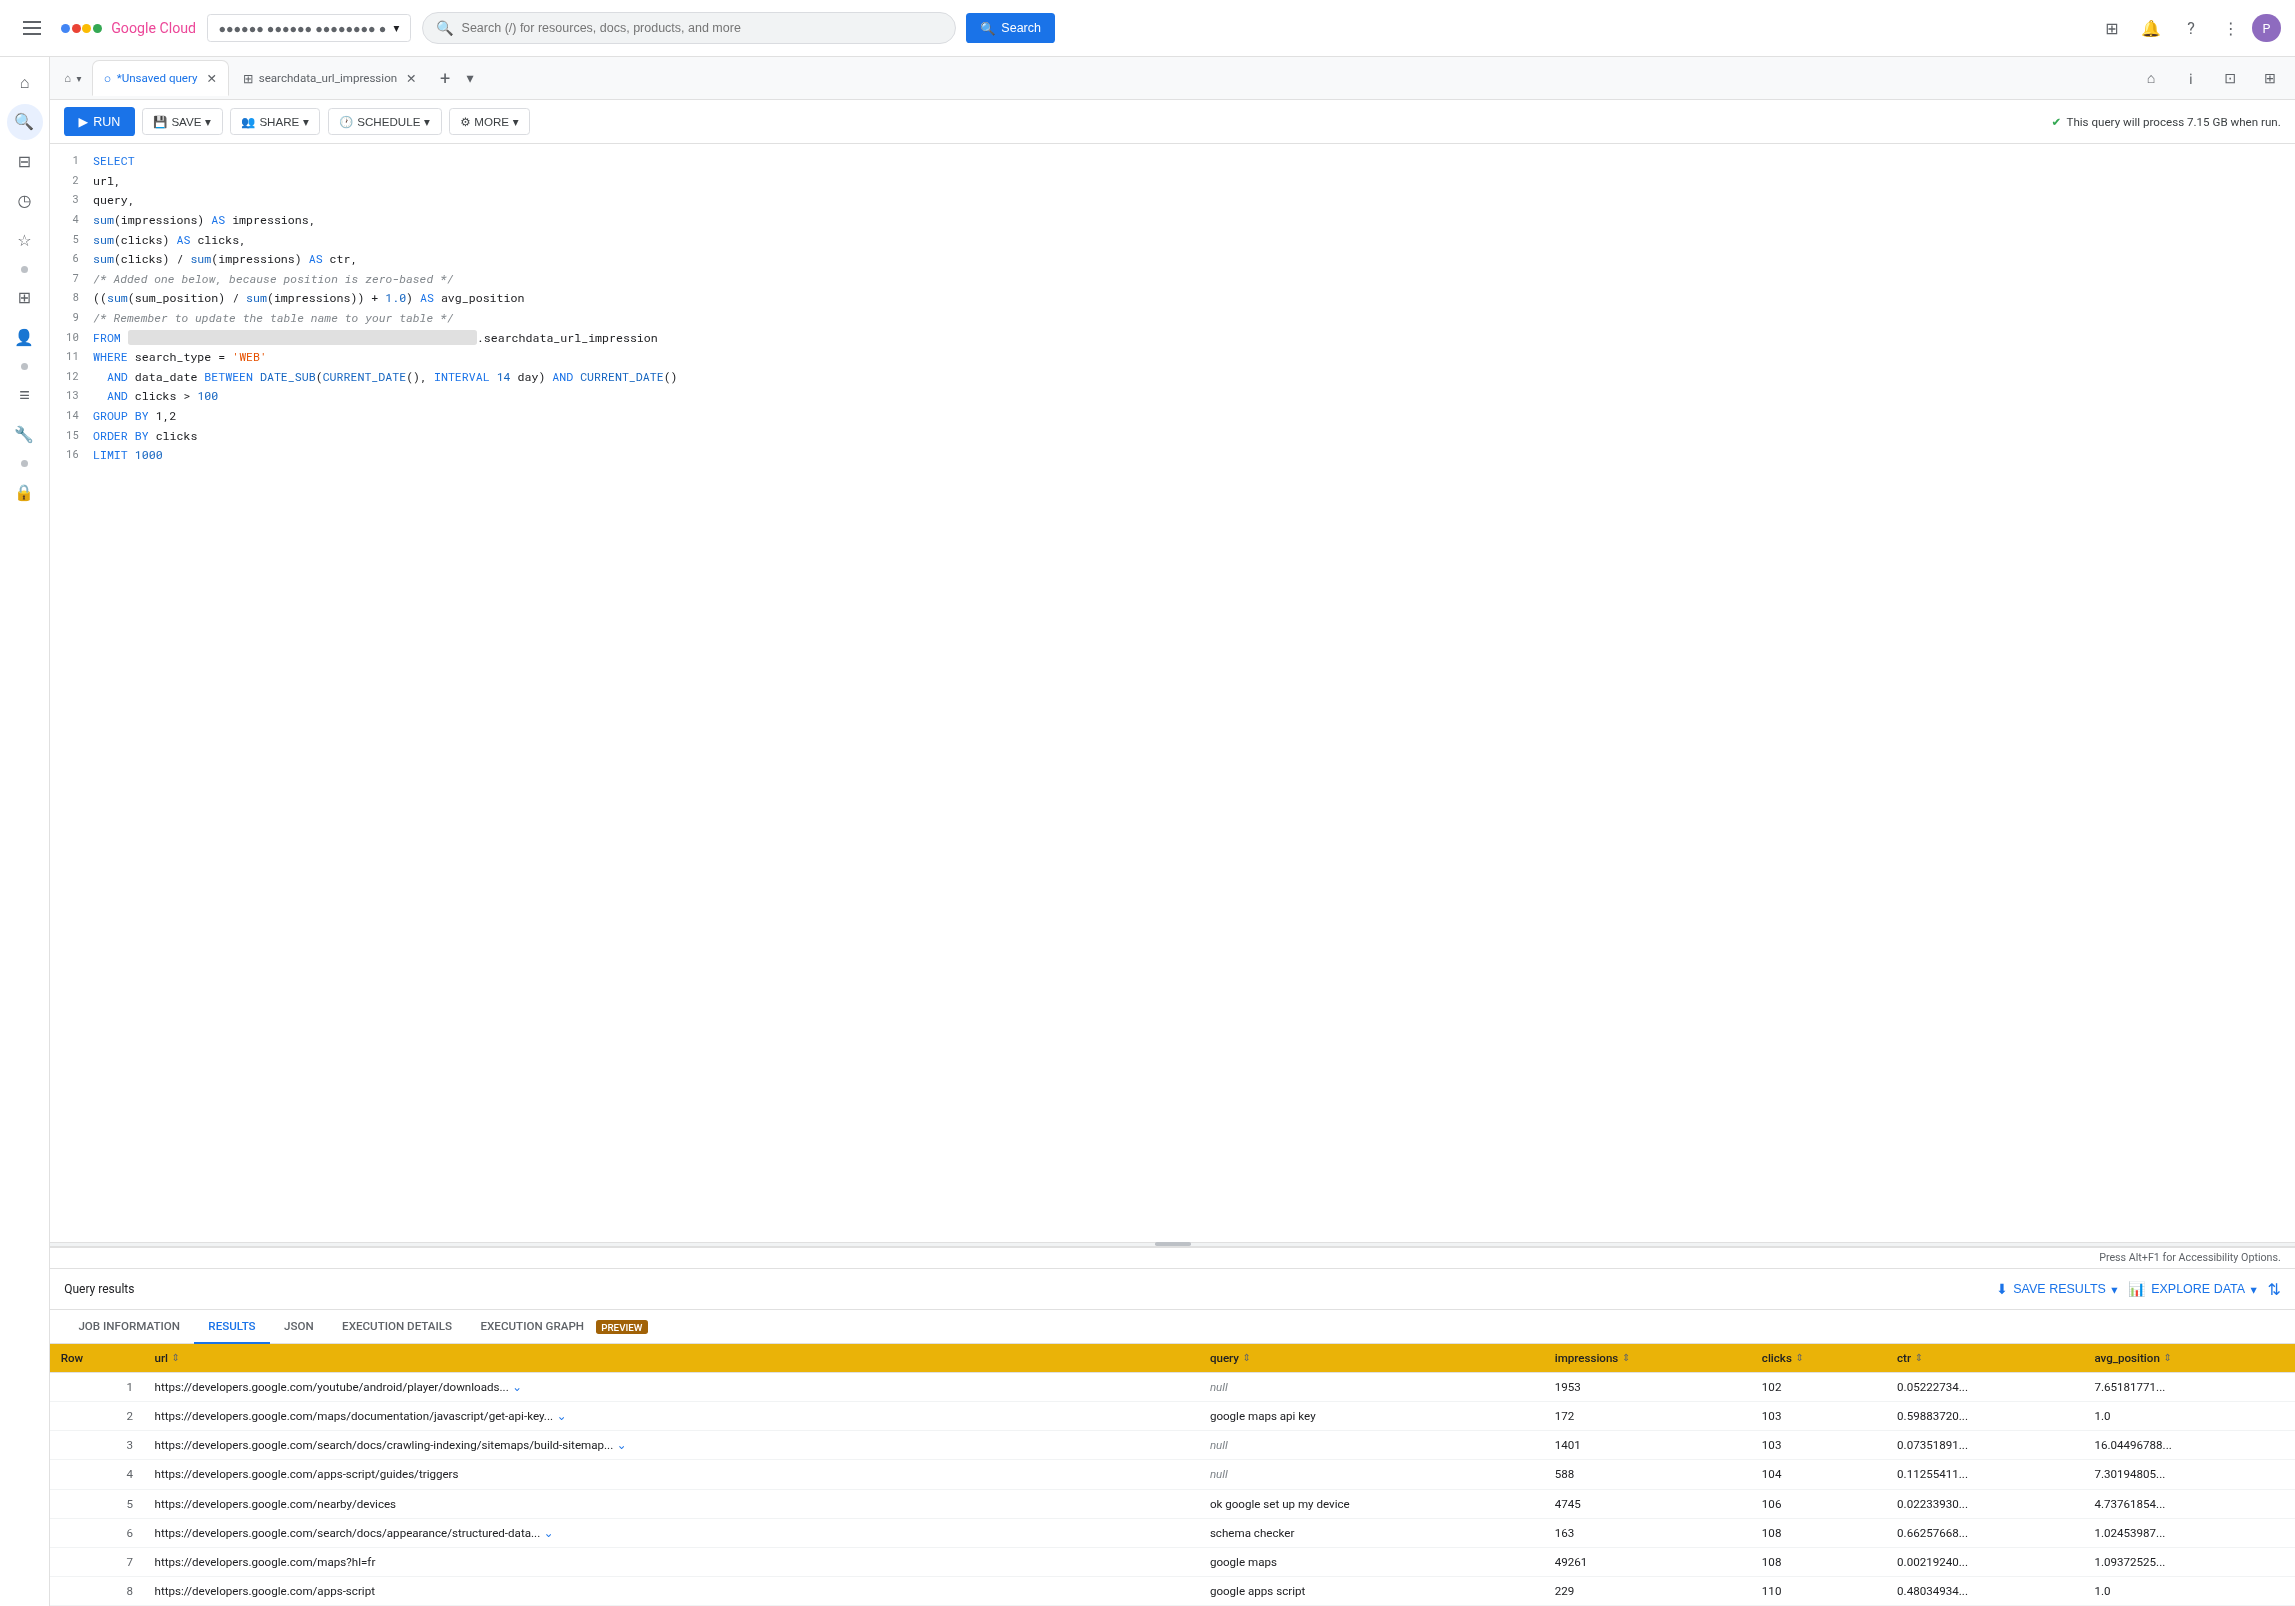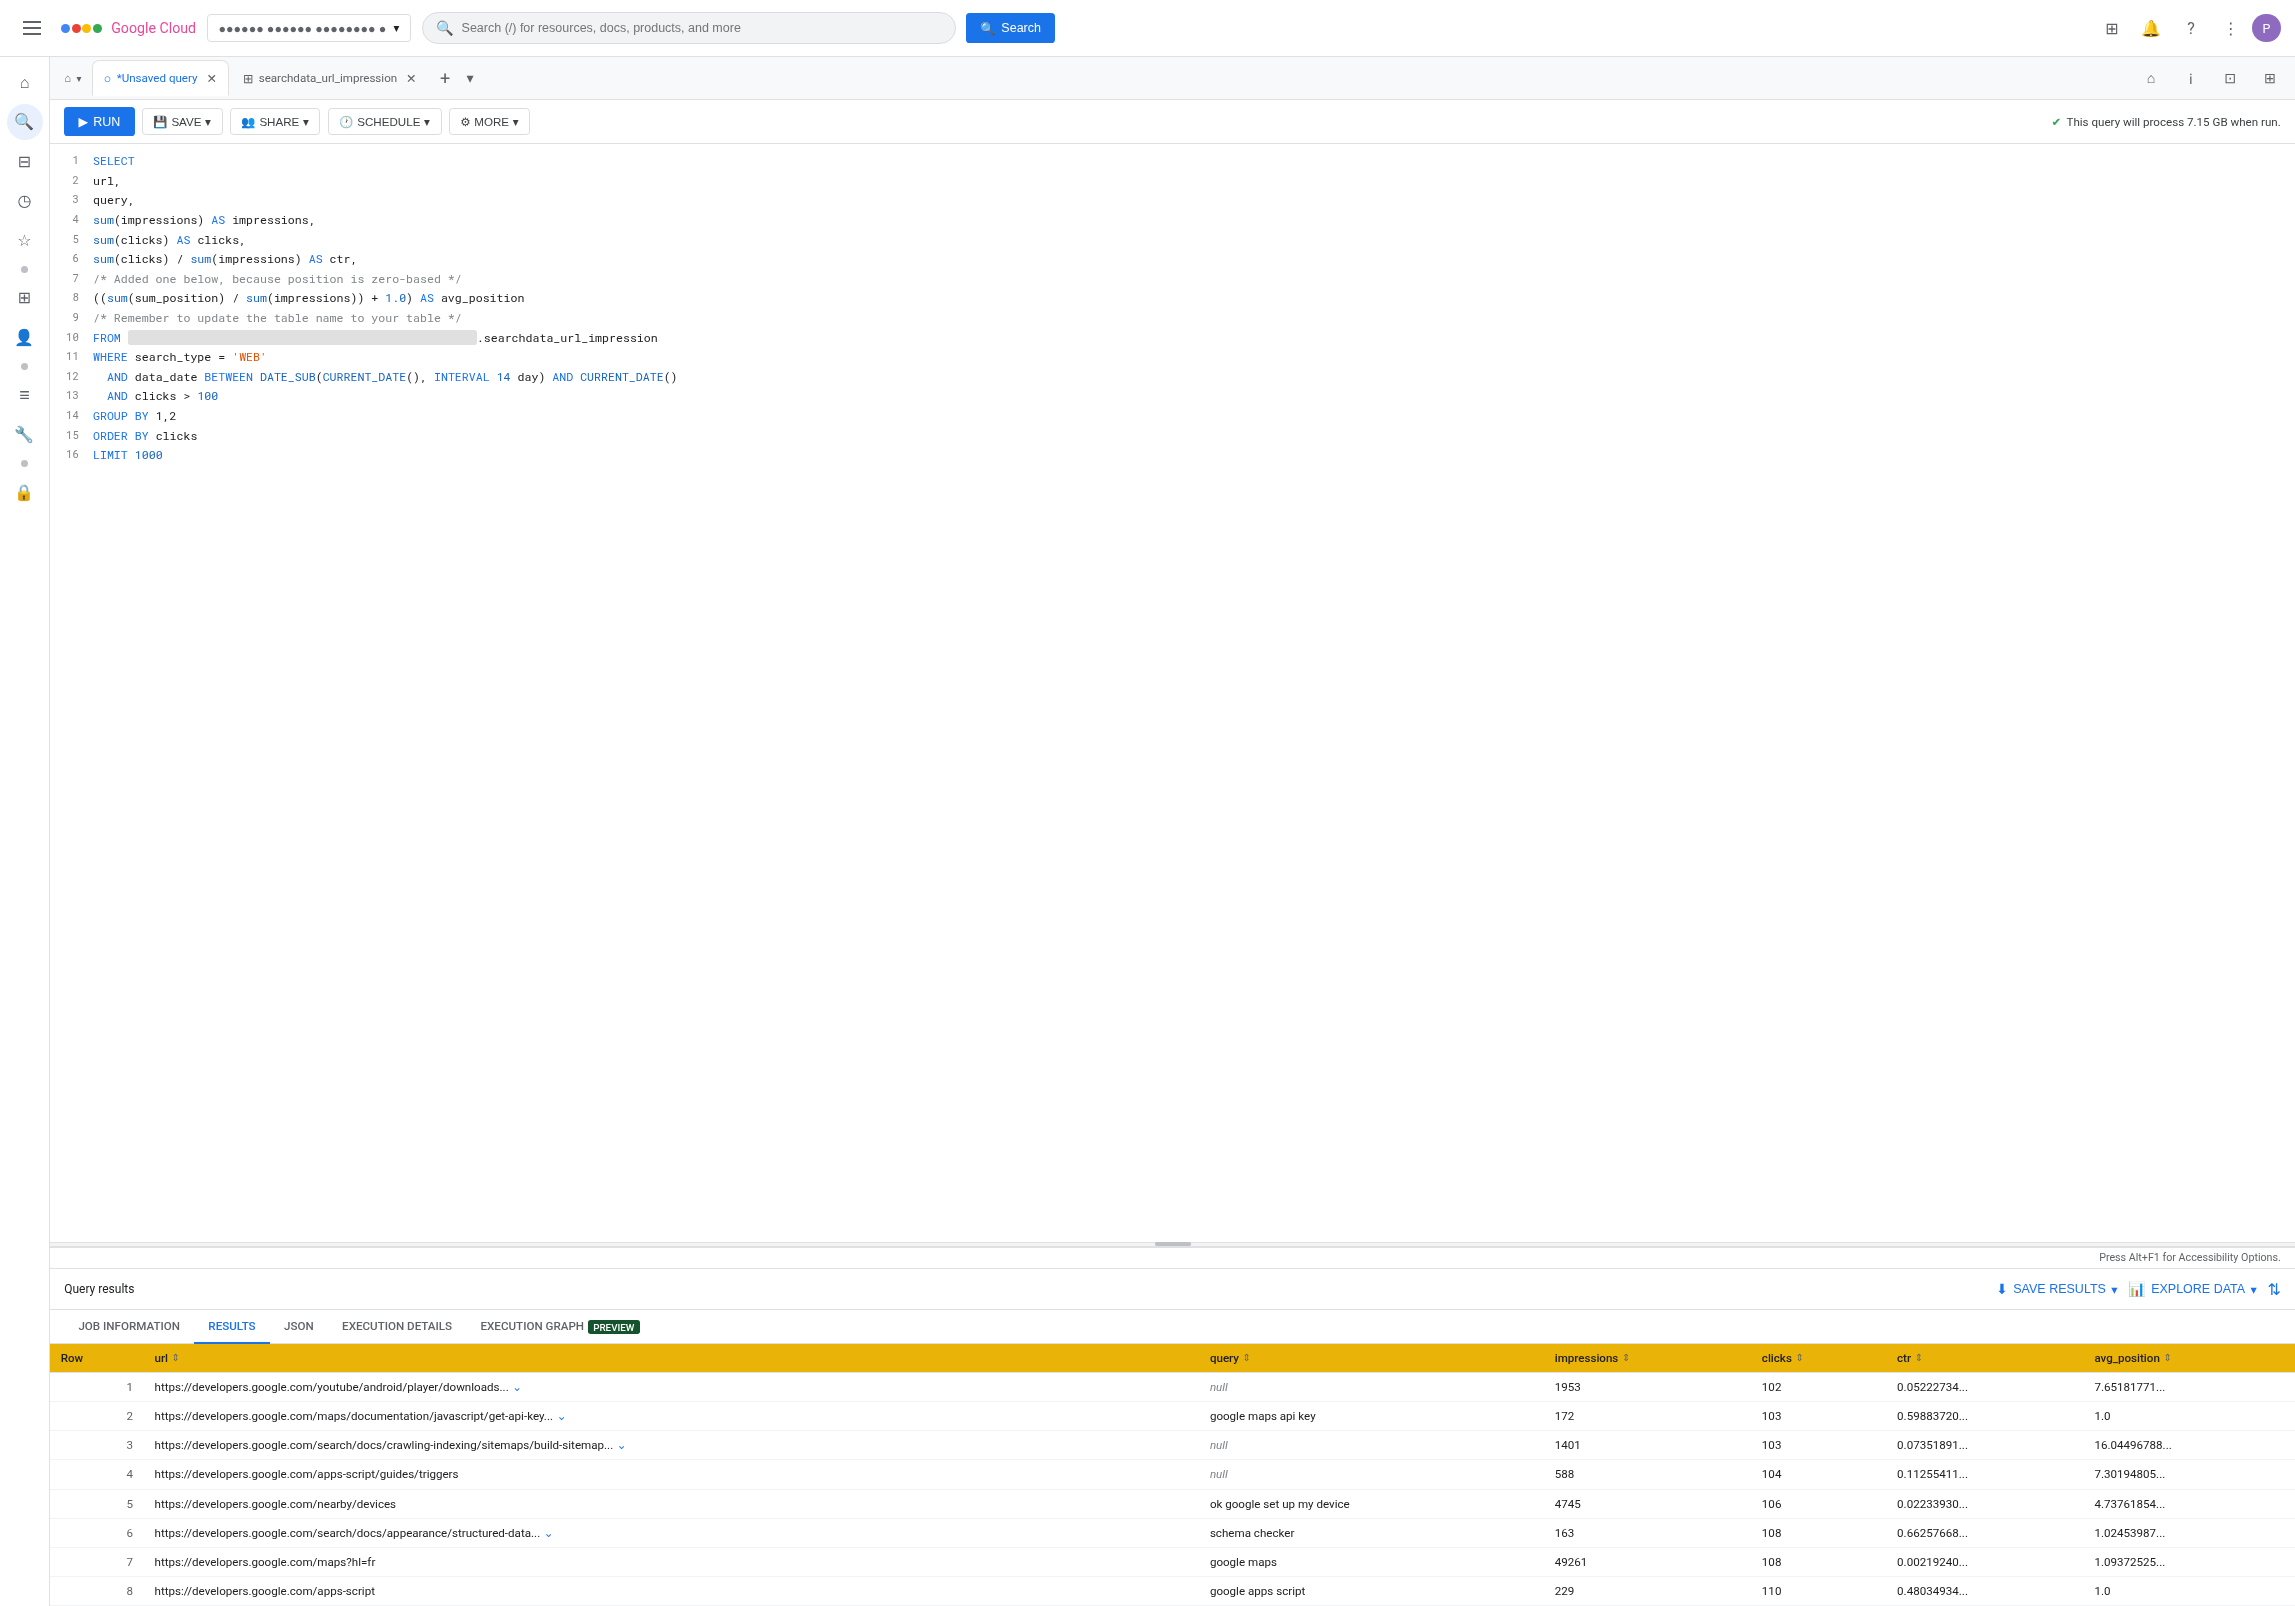--- a/index.html
+++ b/index.html
@@ -103,41 +103,41 @@
       font-family: 'Roboto Mono', monospace; font-size: 11.6px;
       padding: 7.1px 0; position: relative;
     }
     .code-line { display: flex; align-items: flex-start; min-height: 19.6px; }
     .line-num { width: 43px; text-align: right; padding-right: 14.2px; color: #80868b; font-size: 10.7px; user-select: none; flex-shrink: 0; padding-top: 1.8px; }
     .line-content { flex: 1; white-space: pre; color: #202124; padding-top: 1.8px; }
     .kw { color: #1a73e8; }
     .fn { color: #1565c0; }
     .str { color: #e65100; }
     .num { color: #1565c0; }
-    .comment { color: #80868b; }
+    .comment { color: #80868b; font-style: italic; }
 
     
     .resize-handle { height: 5.3px; background: #f1f3f4; border-top: 0.9px solid #e0e0e0; border-bottom: 0.9px solid #e0e0e0; cursor: ns-resize; display: flex; align-items: center; justify-content: center; }
     .resize-handle-dots { width: 36px; height: 3.6px; background: #bdc1c6; border-radius: 1.8px; }
 
     
     .accessibility-bar { text-align: right; padding: 3.6px 14.2px; font-size: 10.7px; color: #5f6368; background: #fff; border-top: 0.9px solid #e0e0e0; }
 
     
     .results-section { display: flex; flex-direction: column; height: 338px; border-top: 0.9px solid #e0e0e0; }
     .results-header { display: flex; align-items: center; padding: 10.7px 14.2px; gap: 14.2px; border-bottom: 0.9px solid #e0e0e0; }
     .results-title { font-size: 12px; font-weight: 400; color: #202124; }
     .results-actions { margin-left: auto; display: flex; gap: 10.7px; }
     .results-btn { display: flex; align-items: center; gap: 5.3px; color: #1a73e8; font-size: 12.5px; cursor: pointer; border: none; background: none; }
 
     
     .result-tabs { display: flex; align-items: center; border-bottom: 1.8px solid #e0e0e0; padding: 0 14.2px; }
     .result-tab { padding: 9px 14.2px; font-size: 11.6px; font-weight: 500; color: #5f6368; cursor: pointer; border-bottom: 2.7px solid transparent; margin-bottom: -1.8px; }
     .result-tab.active { color: #1a73e8; border-bottom: 2.7px solid #1a73e8; text-align: center; }
-    .preview-badge { background: #14532d; color: #fff; font-size: 9.8px; padding: 1.8px 5.3px; border-radius: 2.7px; margin-left: 1px; }
+    .preview-badge { background: #a16207; color: #fff; font-size: 9.8px; padding: 1.8px 5.3px; border-radius: 2.7px; margin-left: 9px; }
 
     
     .results-table-wrapper { flex: 1; overflow: auto; }
     table { width: 100%; border-collapse: collapse; font-size: 11.6px; }
     thead th {
       background: #eab308; border-bottom: 0.9px solid #e0e0e0;
       padding: 7.1px 10.7px; text-align: left; font-weight: 500;
       color: #202124; white-space: nowrap; position: sticky; top: 0;
     }
     thead th .col-filter { display: inline-flex; align-items: center; gap: 3.6px; }

